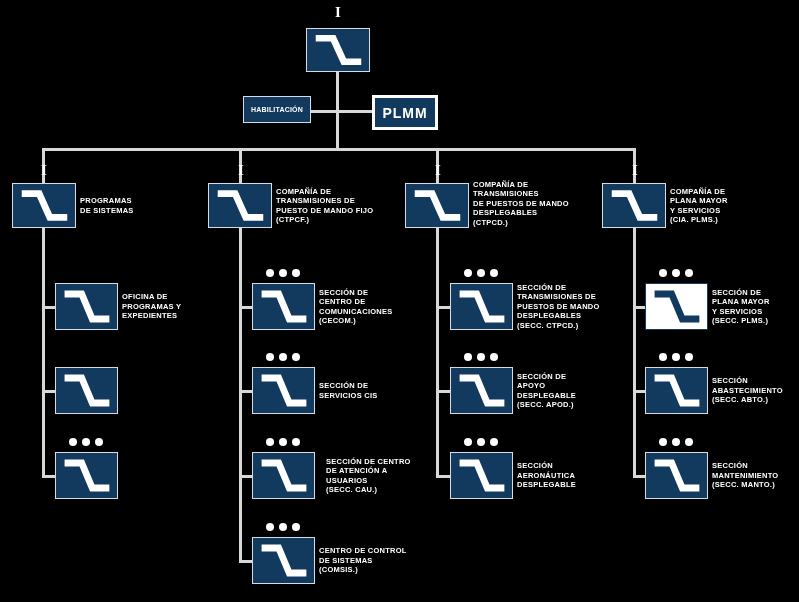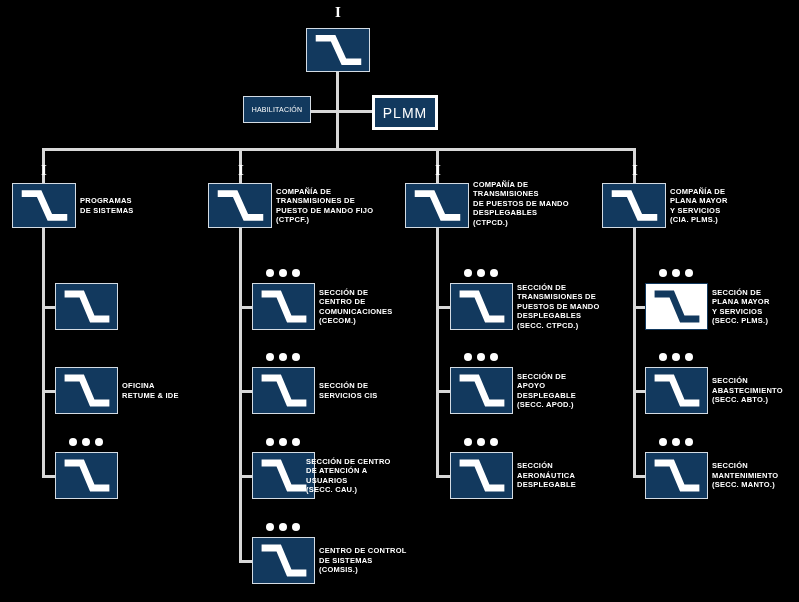--- a/index.html
+++ b/index.html
@@ -16,21 +16,21 @@
   .topbox{width:64px;height:44px;}
   .lbl{position:absolute;display:flex;align-items:center;color:#FFFFFF;font-weight:bold;
        font-size:7.5px;line-height:1.25;letter-spacing:.25px;white-space:pre-line;}
   .hdr{width:118px;height:45px;}
   .sublbl{width:108px;height:47px;}
   .size-marker{position:absolute;width:10px;text-align:center;color:#FFFFFF;
        font-family:"Liberation Serif",serif;font-weight:bold;font-size:15px;line-height:1;}
   .dots{position:absolute;display:flex;gap:5px;}
   .dots i{width:8px;height:8px;border-radius:50%;background:#FFFFFF;}
   .staffbox{position:absolute;background:#12395E;border:1px solid #D4DCE4;box-sizing:border-box;
-       display:flex;align-items:center;justify-content:center;color:#FFFFFF;font-weight:normal;}
+       display:flex;align-items:center;justify-content:center;color:#FFFFFF;font-weight:bold;}
   #hab{left:243px;top:96px;width:68px;height:27px;font-size:7px;letter-spacing:.2px;}
   #plmm{left:372px;top:95px;width:66px;height:35px;border:3px solid #FFFFFF;font-size:14px;letter-spacing:1px;}
 </style>
 </head>
 <body>
 
 <div id="canvas">
 
   <div class="line" style="left:336px;top:72px;width:3px;height:79px"></div>
   <div class="line" style="left:310px;top:110px;width:62px;height:3px"></div>
@@ -77,28 +77,29 @@
       </svg>
   </div>
   <div class="lbl hdr" style="left:80px;top:183px"><span>PROGRAMAS
 DE SISTEMAS</span></div>
 
   <div class="unitbox sub" style="left:55px;top:283px">
     <svg viewBox="0 0 64 45" preserveAspectRatio="none">
         <polyline points="9,10 27,10 38,35 56,35"></polyline>
       </svg>
   </div>
+  <div class="lbl sublbl" style="left:122px;top:283px"><span>OFICINA DE
+PROGRAMAS Y
+EXPEDIENTES</span></div>
 
   <div class="unitbox sub" style="left:55px;top:367px">
     <svg viewBox="0 0 64 45" preserveAspectRatio="none">
         <polyline points="9,10 27,10 38,35 56,35"></polyline>
       </svg>
   </div>
-  <div class="lbl sublbl" style="left:122px;top:367px"><span>OFICINA
-RETUME &amp; IDE</span></div>
 
   <div class="dots" style="left:69px;top:438px">
       <i></i>
       <i></i>
       <i></i>
     </div>
   <div class="unitbox sub" style="left:55px;top:452px">
     <svg viewBox="0 0 64 45" preserveAspectRatio="none">
         <polyline points="9,10 27,10 38,35 56,35"></polyline>
       </svg>
@@ -146,21 +147,21 @@
   <div class="dots" style="left:266px;top:438px">
       <i></i>
       <i></i>
       <i></i>
     </div>
   <div class="unitbox sub" style="left:252px;top:452px">
     <svg viewBox="0 0 64 45" preserveAspectRatio="none">
         <polyline points="9,10 27,10 38,35 56,35"></polyline>
       </svg>
   </div>
-  <div class="lbl sublbl" style="left:306px;top:452px"><span>SECCIÓN DE CENTRO
+  <div class="lbl sublbl" style="left:326px;top:452px"><span>SECCIÓN DE CENTRO
 DE ATENCIÓN A
 USUARIOS
 (SECC. CAU.)</span></div>
 
   <div class="dots" style="left:266px;top:523px">
       <i></i>
       <i></i>
       <i></i>
     </div>
   <div class="unitbox sub" style="left:252px;top:537px">

